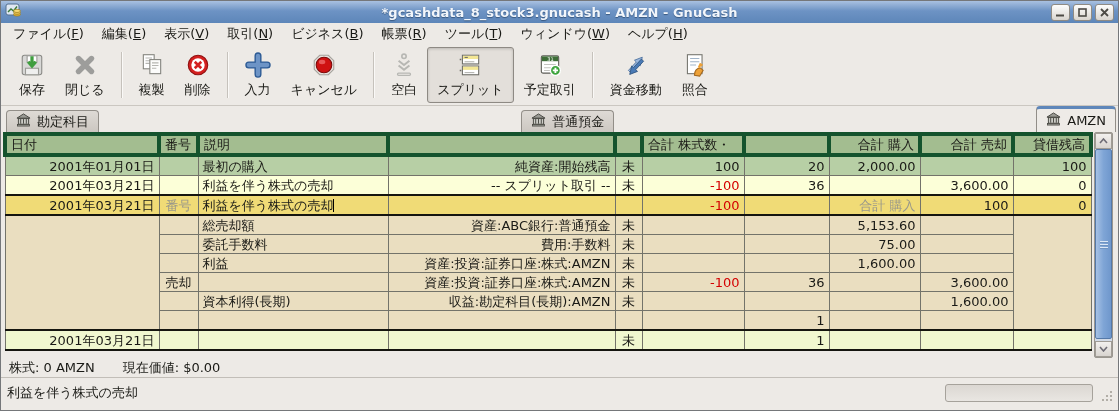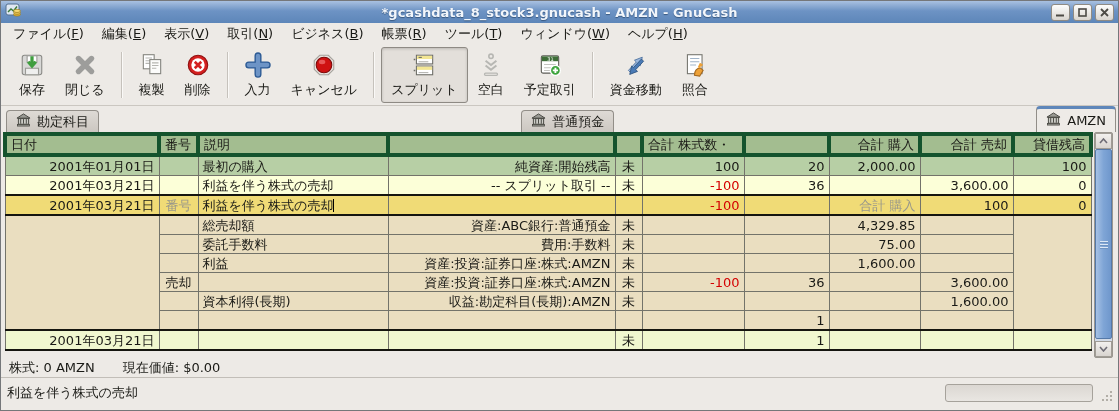--- a/index.html
+++ b/index.html
@@ -171,44 +171,44 @@
       <span class="ticon">
         <svg width="26" height="26" viewBox="0 0 24 24">
           <polygon points="8,3 16,3 21,8 21,16 16,21 8,21 3,16 3,8" fill="#e6e4e0" stroke="#a5a19b"></polygon>
           <circle cx="12" cy="12" r="7.2" fill="#cf1212" stroke="#7e0a0a"></circle>
           <ellipse cx="10.2" cy="9.2" rx="3" ry="2" fill="#ee6a6a" opacity="0.8"></ellipse>
         </svg>
         </span>
       <span>キャンセル</span>
     </div>
     <div class="tsep"></div>
+    <div class="tbtn">
+      <span class="ticon">
+        <svg width="26" height="26" viewBox="0 0 24 24">
+          <circle cx="12" cy="4" r="2" fill="none" stroke="#b7b7b3" stroke-width="1.5"></circle>
+          <path d="M7 8 l5 4 5 -4 M7 12.5 l5 4 5 -4" fill="none" stroke="#b7b7b3" stroke-width="1.8"></path>
+          <rect x="6" y="19.5" width="12" height="2" rx="1" fill="none" stroke="#b7b7b3" stroke-width="1.2"></rect>
+        </svg>
+        </span>
+      <span>空白</span>
+    </div>
     <div class="tbtn pressed">
       <span class="ticon">
         <svg width="26" height="26" viewBox="0 0 24 24">
           <rect x="5" y="3" width="15" height="8" fill="#fff" stroke="#6e6e68"></rect>
           <rect x="5.5" y="3.5" width="14" height="3" fill="#f3e694"></rect>
           <path d="M7 5 h3" stroke="#6e6e68" stroke-width="1"></path>
           <path d="M7 9 h9" stroke="#b5b5b1" stroke-width="1"></path>
           <rect x="5" y="13" width="15" height="8" fill="#fff" stroke="#6e6e68"></rect>
           <rect x="5.5" y="13.5" width="14" height="3" fill="#f3e694"></rect>
           <path d="M7 19 h9" stroke="#b5b5b1" stroke-width="1"></path>
           <path d="M2.5 7 h1.5 M2.5 17 h1.5" stroke="#6e6e68" stroke-width="1.4"></path>
         </svg>
         </span>
       <span>スプリット</span>
-    </div>
-    <div class="tbtn">
-      <span class="ticon">
-        <svg width="26" height="26" viewBox="0 0 24 24">
-          <circle cx="12" cy="4" r="2" fill="none" stroke="#b7b7b3" stroke-width="1.5"></circle>
-          <path d="M7 8 l5 4 5 -4 M7 12.5 l5 4 5 -4" fill="none" stroke="#b7b7b3" stroke-width="1.8"></path>
-          <rect x="6" y="19.5" width="12" height="2" rx="1" fill="none" stroke="#b7b7b3" stroke-width="1.2"></rect>
-        </svg>
-        </span>
-      <span>空白</span>
     </div>
     <div class="tbtn">
       <span class="ticon">
         <svg width="26" height="26" viewBox="0 0 24 24">
           <rect x="4" y="3.5" width="16" height="16" rx="1.5" fill="#fff" stroke="#5c5c56"></rect>
           <rect x="4.5" y="4" width="15" height="4.5" fill="#3e6e38"></rect>
           <text x="9.5" y="8.2" font-size="4.6" fill="#fff" font-family="DejaVu Sans, sans-serif">31</text>
           <path d="M6.5 11.5 h11 M6.5 14.5 h11 M6.5 17 h7" stroke="#c3c3bf" stroke-width="1"></path>
           <circle cx="17" cy="17" r="4.6" fill="#3da43d" stroke="#fff" stroke-width="1.2"></circle>
           <path d="M17 14.6 v4.8 M14.6 17 h4.8" stroke="#fff" stroke-width="1.7"></path>
@@ -338,21 +338,21 @@
           <td class="r">0</td>
         </tr>
         <tr class="sp">
           <td class="wspan" rowspan="6"></td>
           <td class="c"></td>
           <td>総売却額</td>
           <td class="r">資産:ABC銀行:普通預金</td>
           <td class="c">未</td>
           <td class="r"></td>
           <td class="r"></td>
-          <td class="r">4,329.85</td>
+          <td class="r">5,153.60</td>
           <td class="r"></td>
           <td class="wspan" rowspan="6"></td>
         </tr>
         <tr class="sp">
           <td class="c"></td>
           <td>委託手数料</td>
           <td class="r">費用:手数料</td>
           <td class="c">未</td>
           <td class="r"></td>
           <td class="r"></td>

